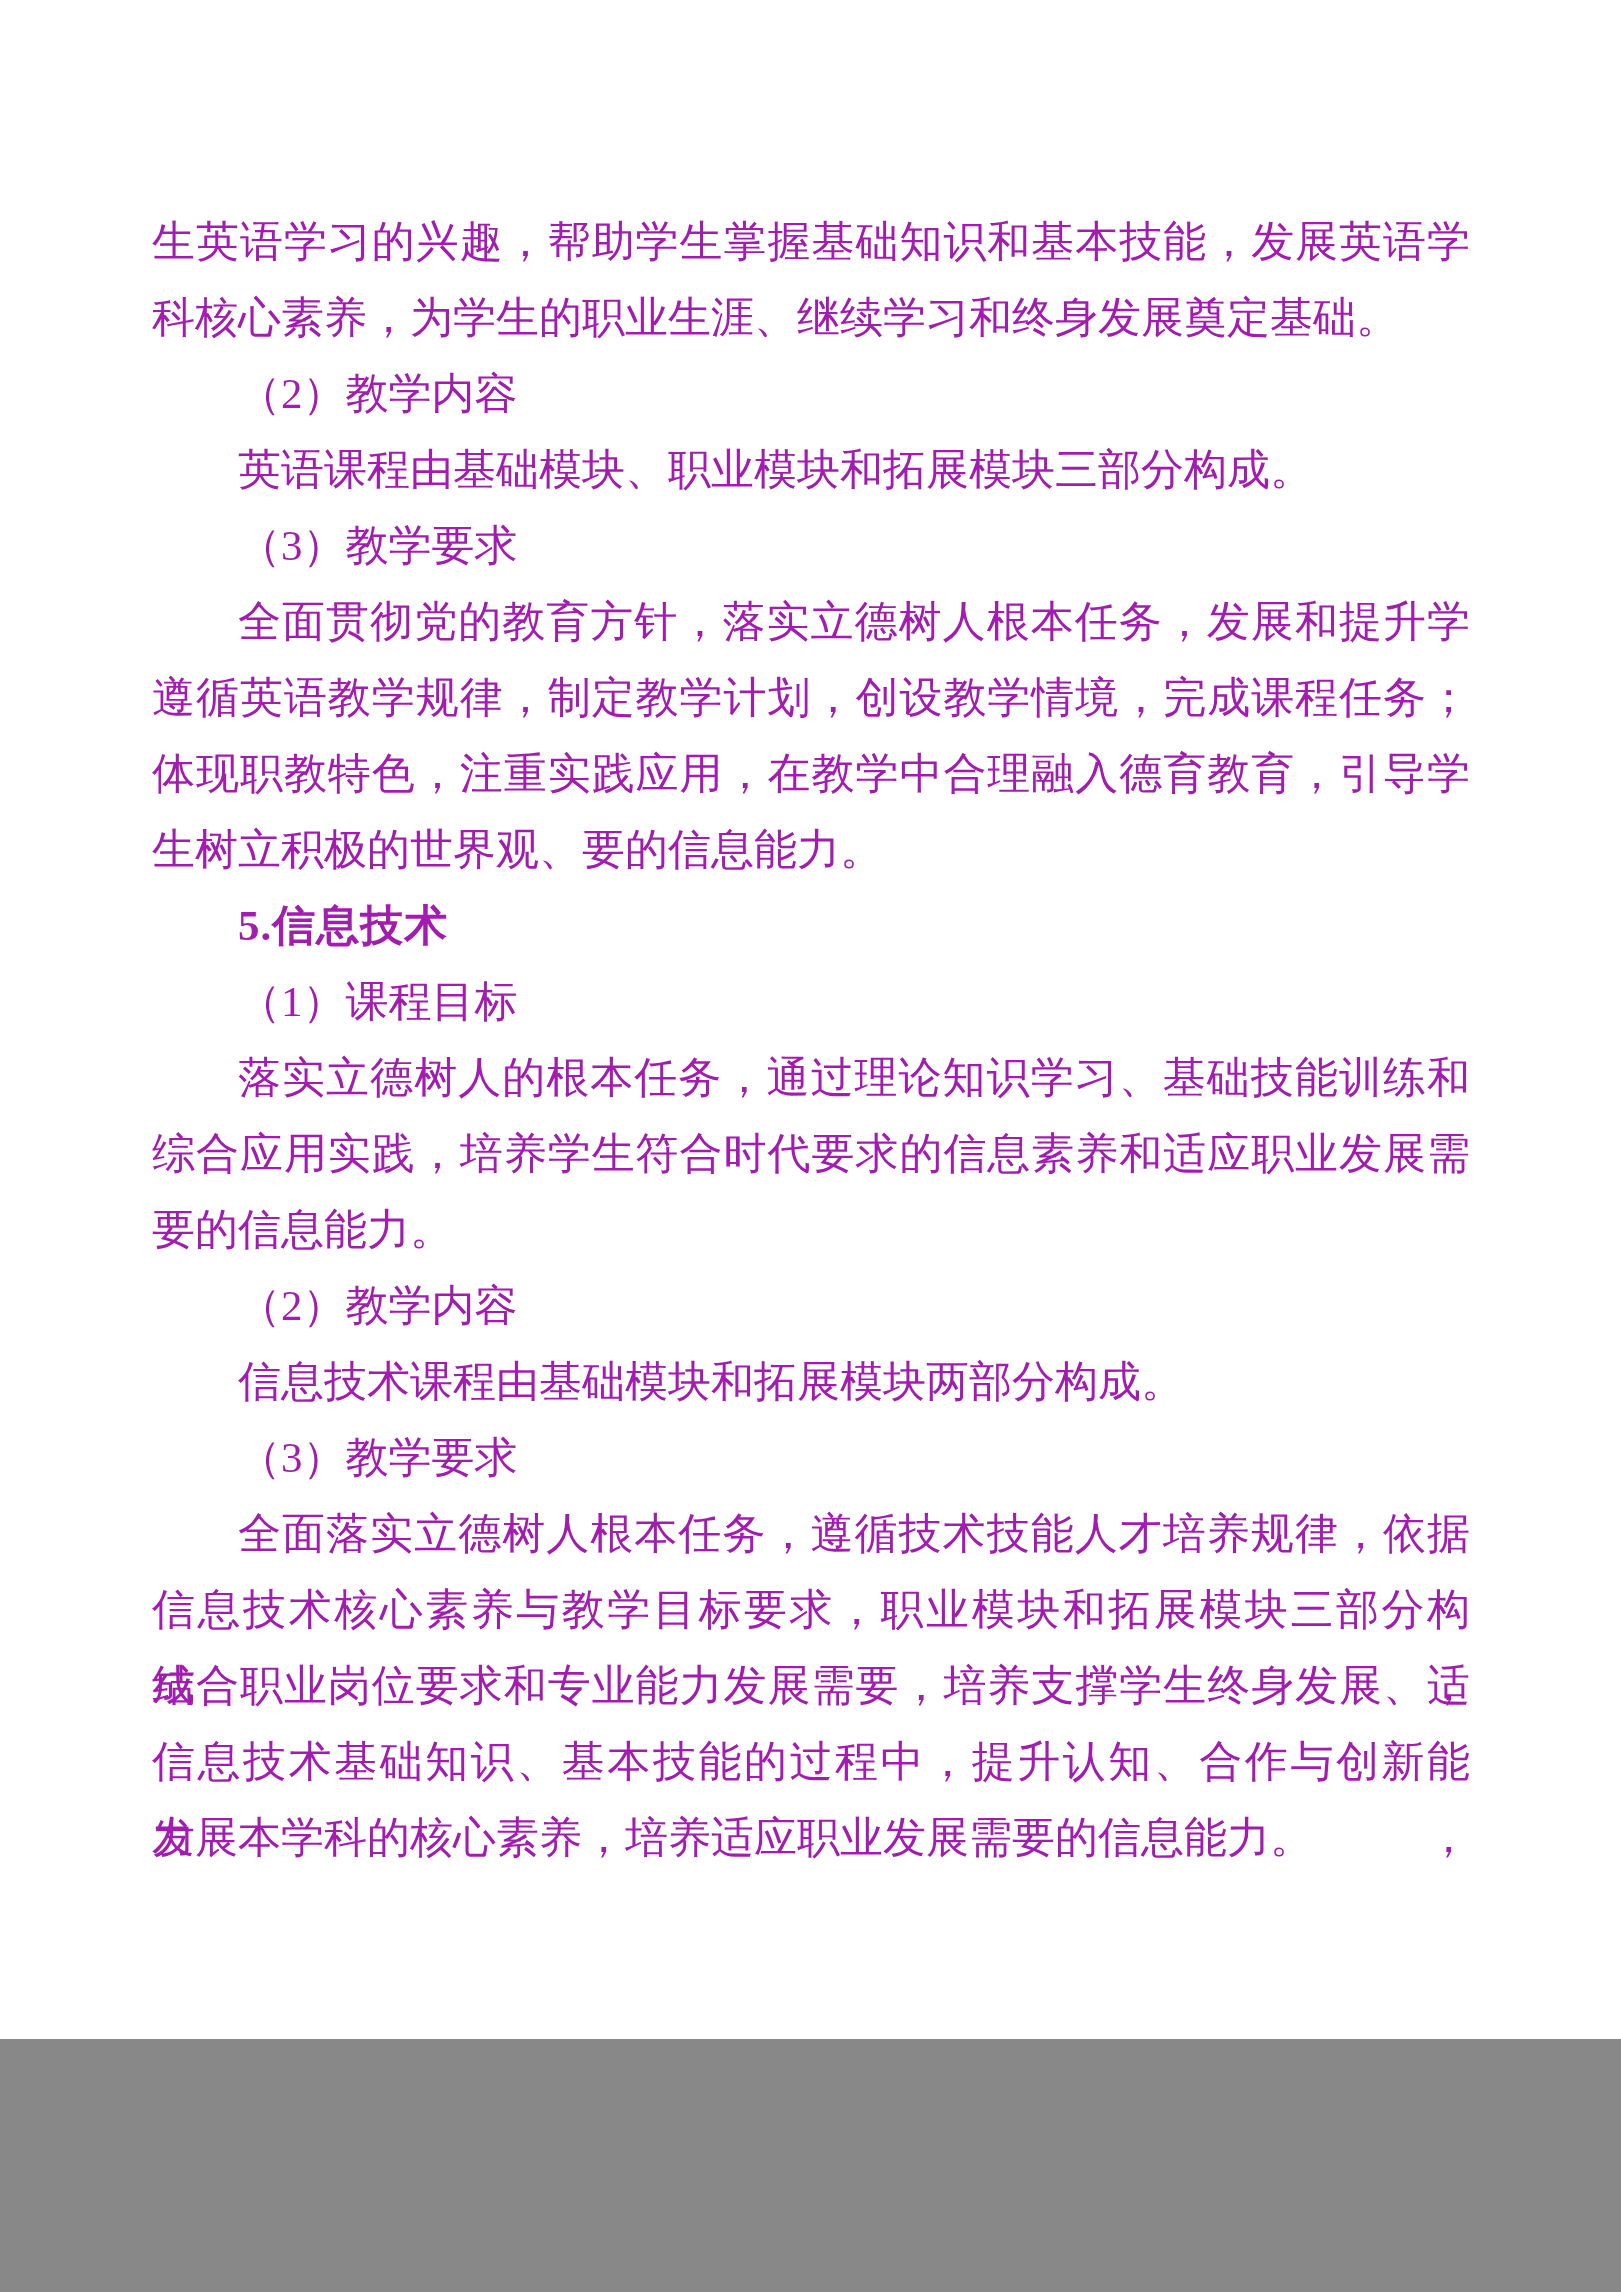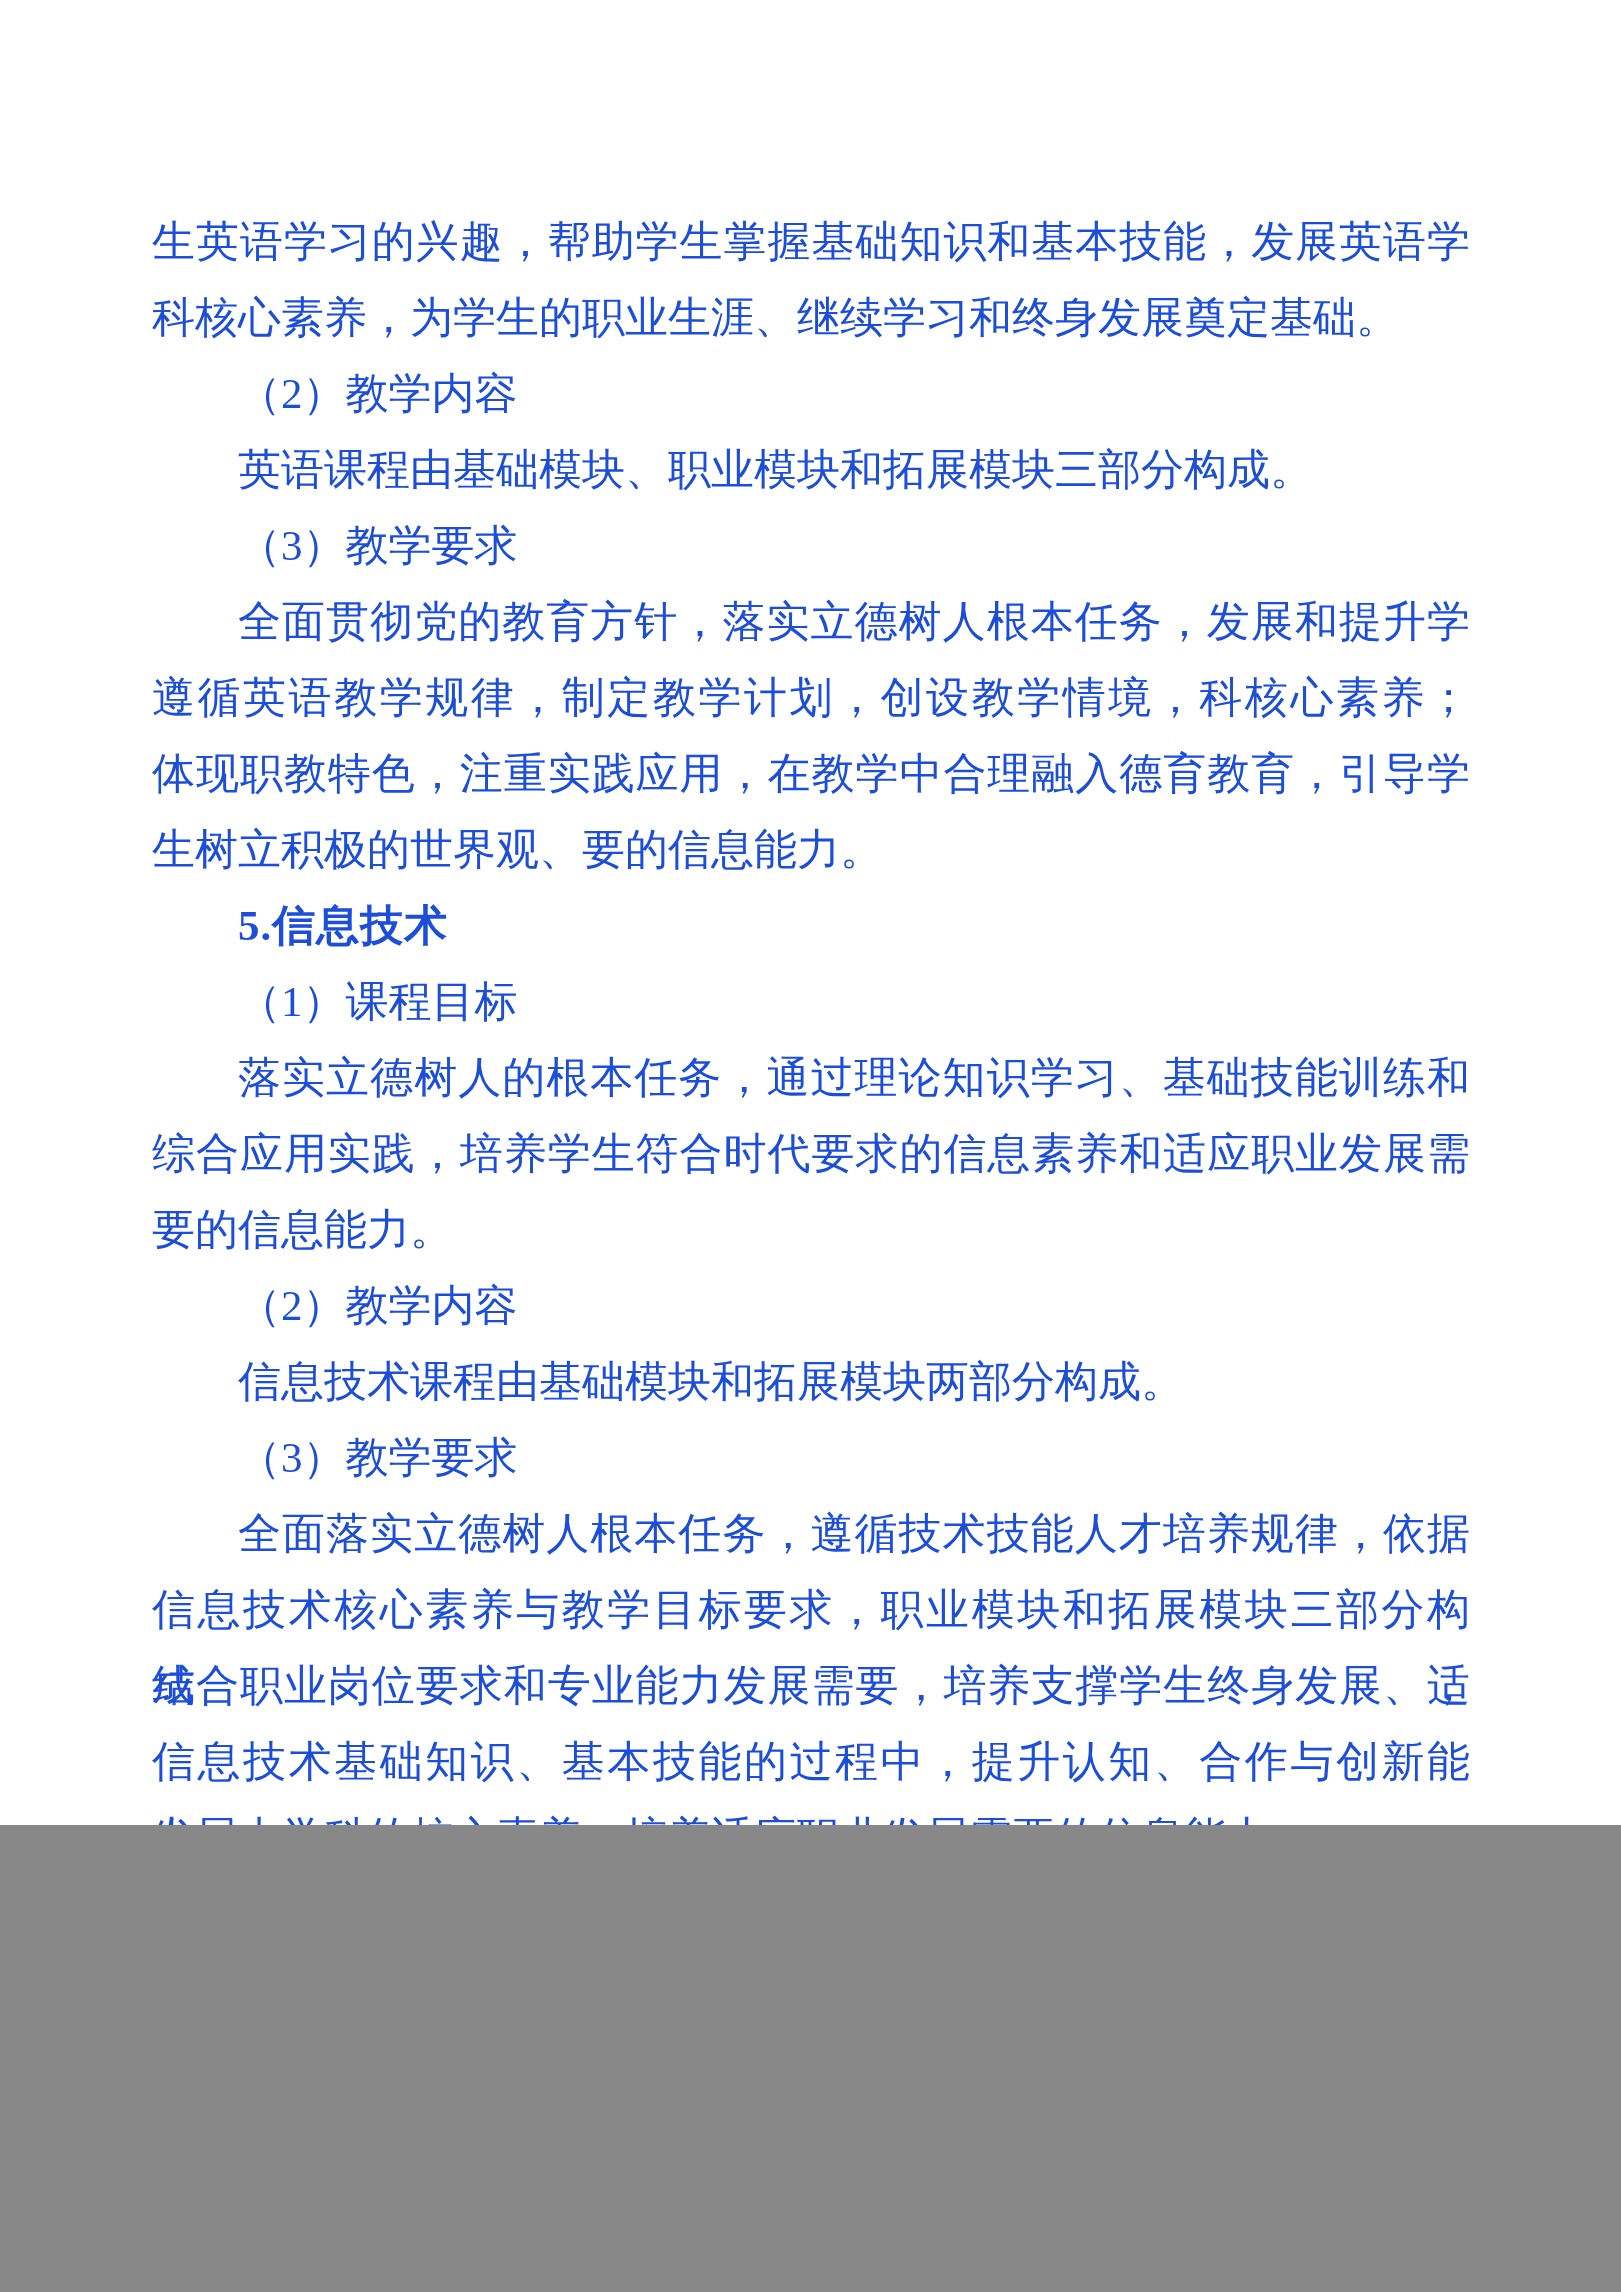--- a/index.html
+++ b/index.html
@@ -3,24 +3,24 @@
 <meta charset="utf-8">
 <style>
   html, body {
     margin: 0;
     padding: 0;
     background: #888888;
   }
   .page {
     position: relative;
     width: 1621px;
-    height: 1825px;
+    height: 2039px;
     margin: 0 auto;
     background: #ffffff;
-    color: #1d4ed8;
+    color: #a21caf;
     font-family: "Liberation Serif", "DejaVu Serif", serif;
     overflow: hidden;
   }
   .text-block {
     position: absolute;
     left: 152px;
     top: 204px;
     width: 1318px;
     font-size: 43px;
     line-height: 76px;
@@ -54,21 +54,21 @@
 <body>
 
 <div class="page">
   <div class="text-block">
     <div class="line just">生英语学习的兴趣，帮助学生掌握基础知识和基本技能，发展英语学</div>
     <div class="line">科核心素养，为学生的职业生涯、继续学习和终身发展奠定基础。</div>
     <div class="line indent">（2）教学内容</div>
     <div class="line indent">英语课程由基础模块、职业模块和拓展模块三部分构成。</div>
     <div class="line indent">（3）教学要求</div>
     <div class="line just indent">全面贯彻党的教育方针，落实立德树人根本任务，发展和提升学</div>
-    <div class="line just">遵循英语教学规律，制定教学计划，创设教学情境，科核心素养；</div>
+    <div class="line just">遵循英语教学规律，制定教学计划，创设教学情境，完成课程任务；</div>
     <div class="line just">体现职教特色，注重实践应用，在教学中合理融入德育教育，引导学</div>
     <div class="line">生树立积极的世界观、要的信息能力。</div>
     <div class="line indent bold">5.信息技术</div>
     <div class="line indent">（1）课程目标</div>
     <div class="line just indent">落实立德树人的根本任务，通过理论知识学习、基础技能训练和</div>
     <div class="line just">综合应用实践，培养学生符合时代要求的信息素养和适应职业发展需</div>
     <div class="line">要的信息能力。</div>
     <div class="line indent">（2）教学内容</div>
     <div class="line indent">信息技术课程由基础模块和拓展模块两部分构成。</div>
     <div class="line indent">（3）教学要求</div>

